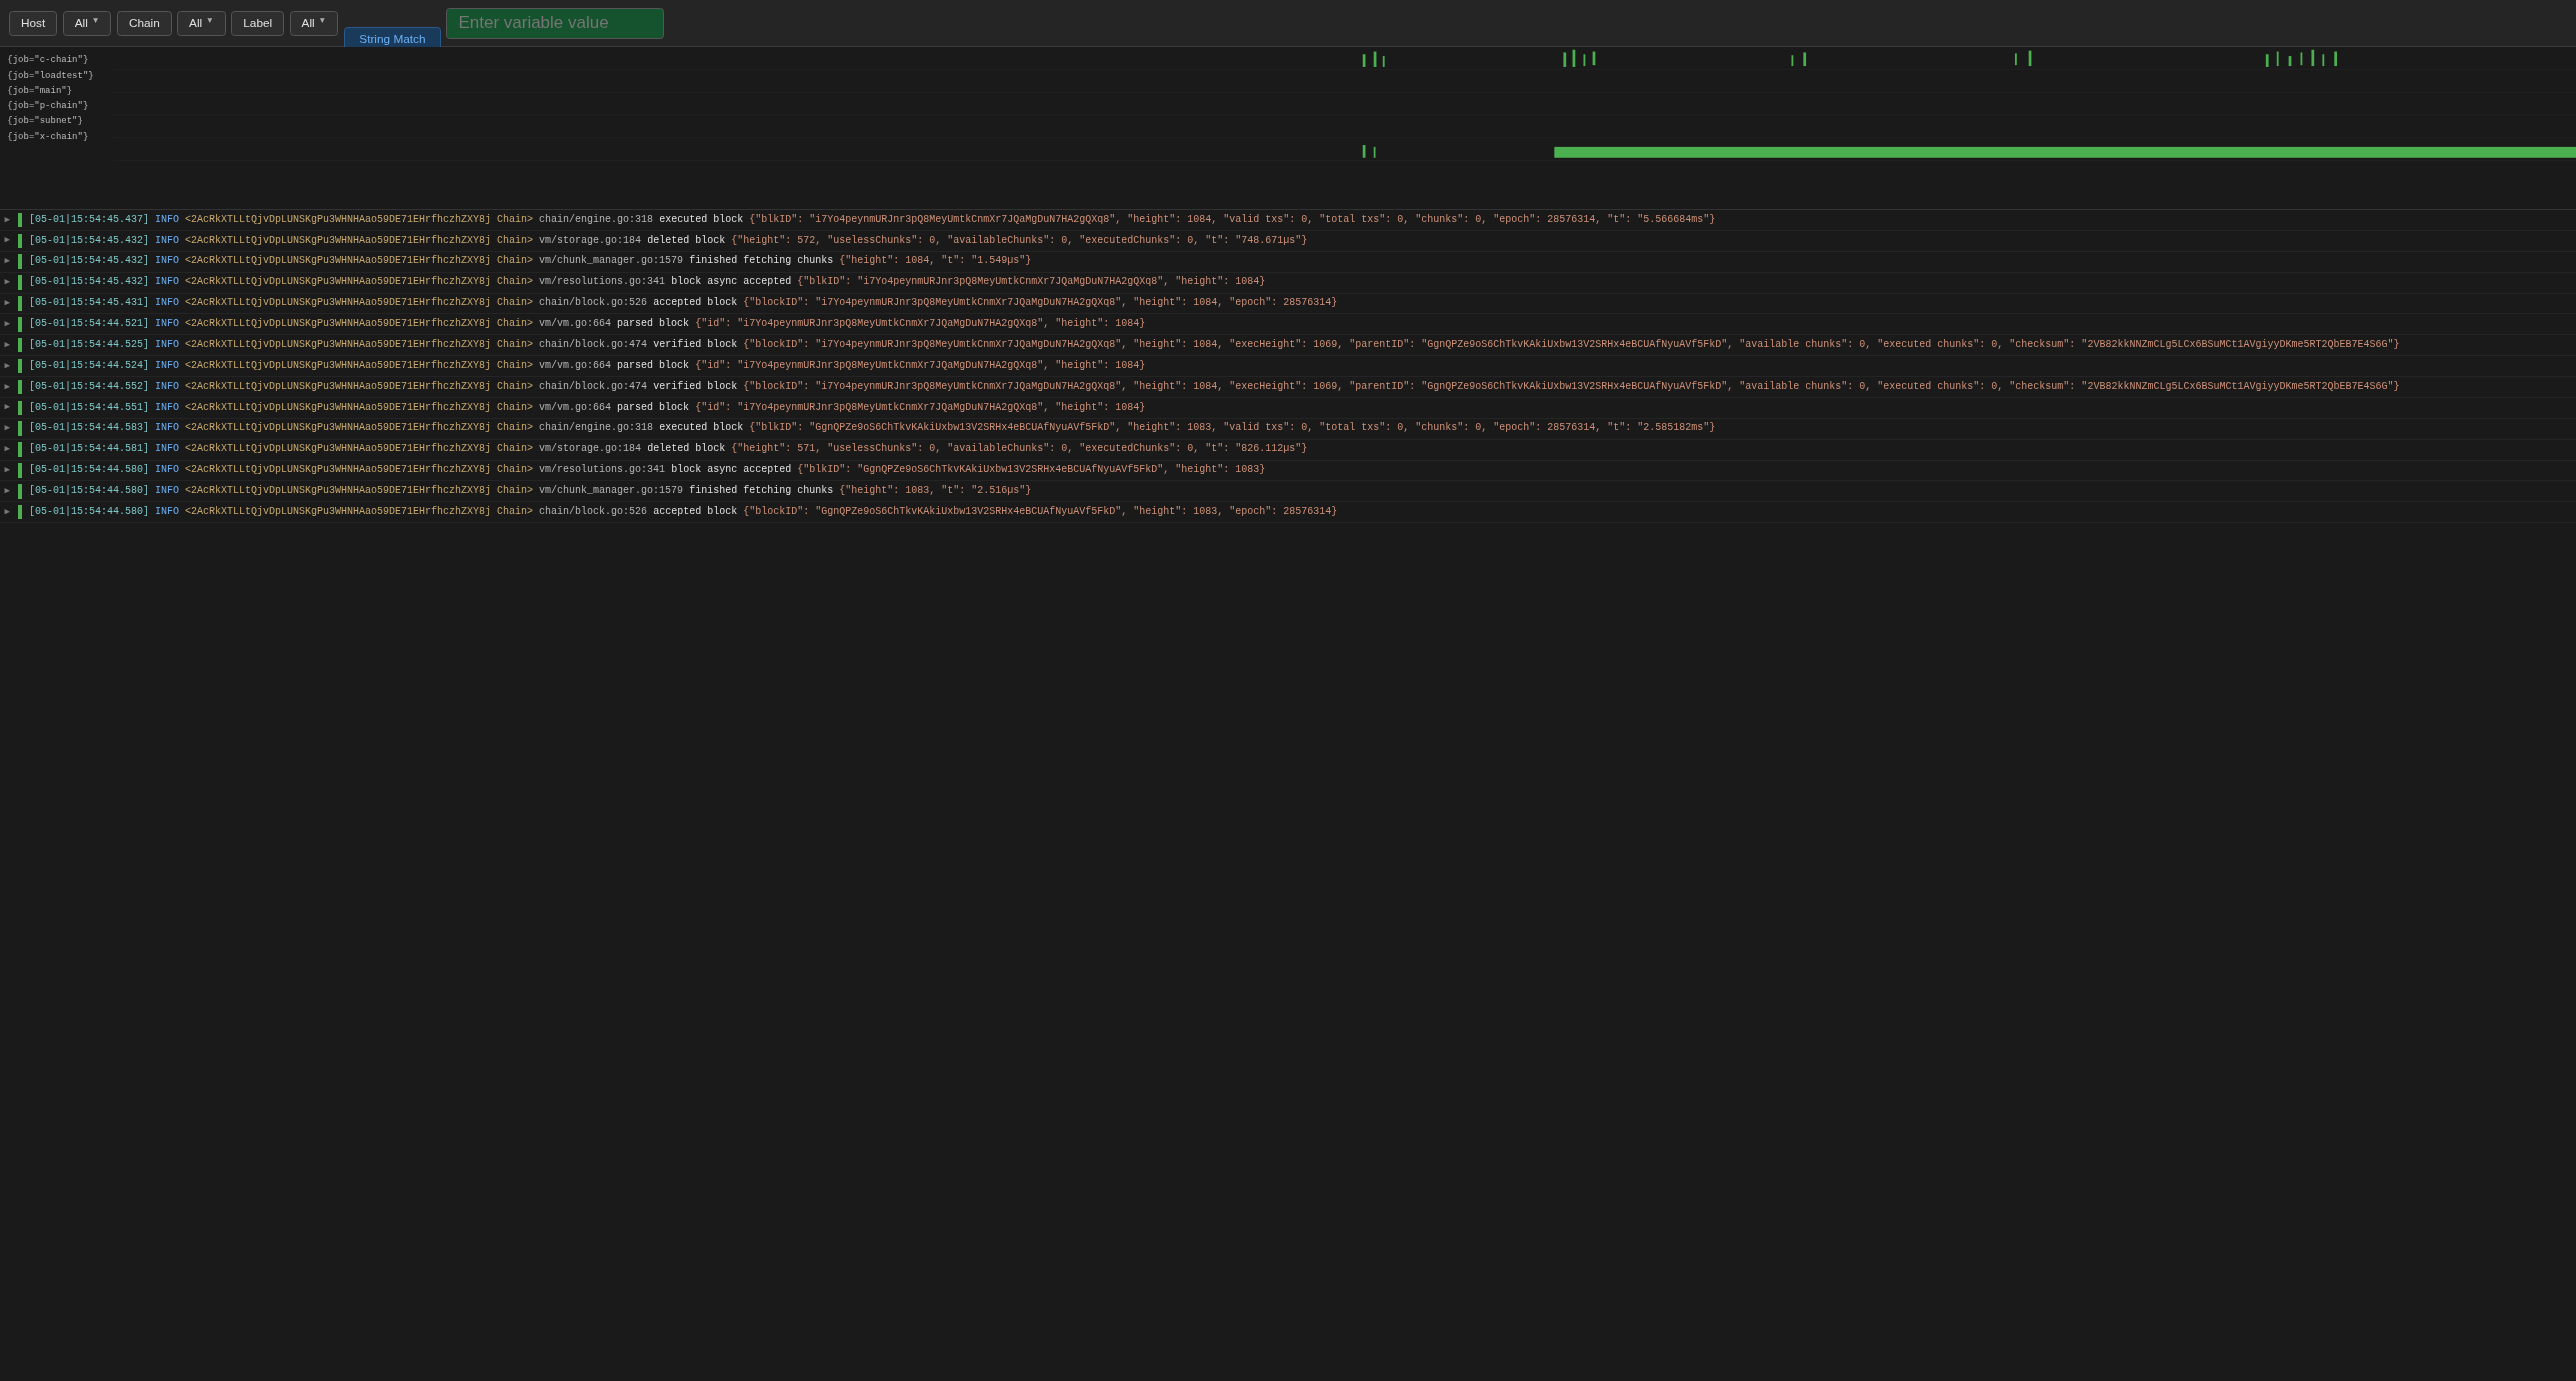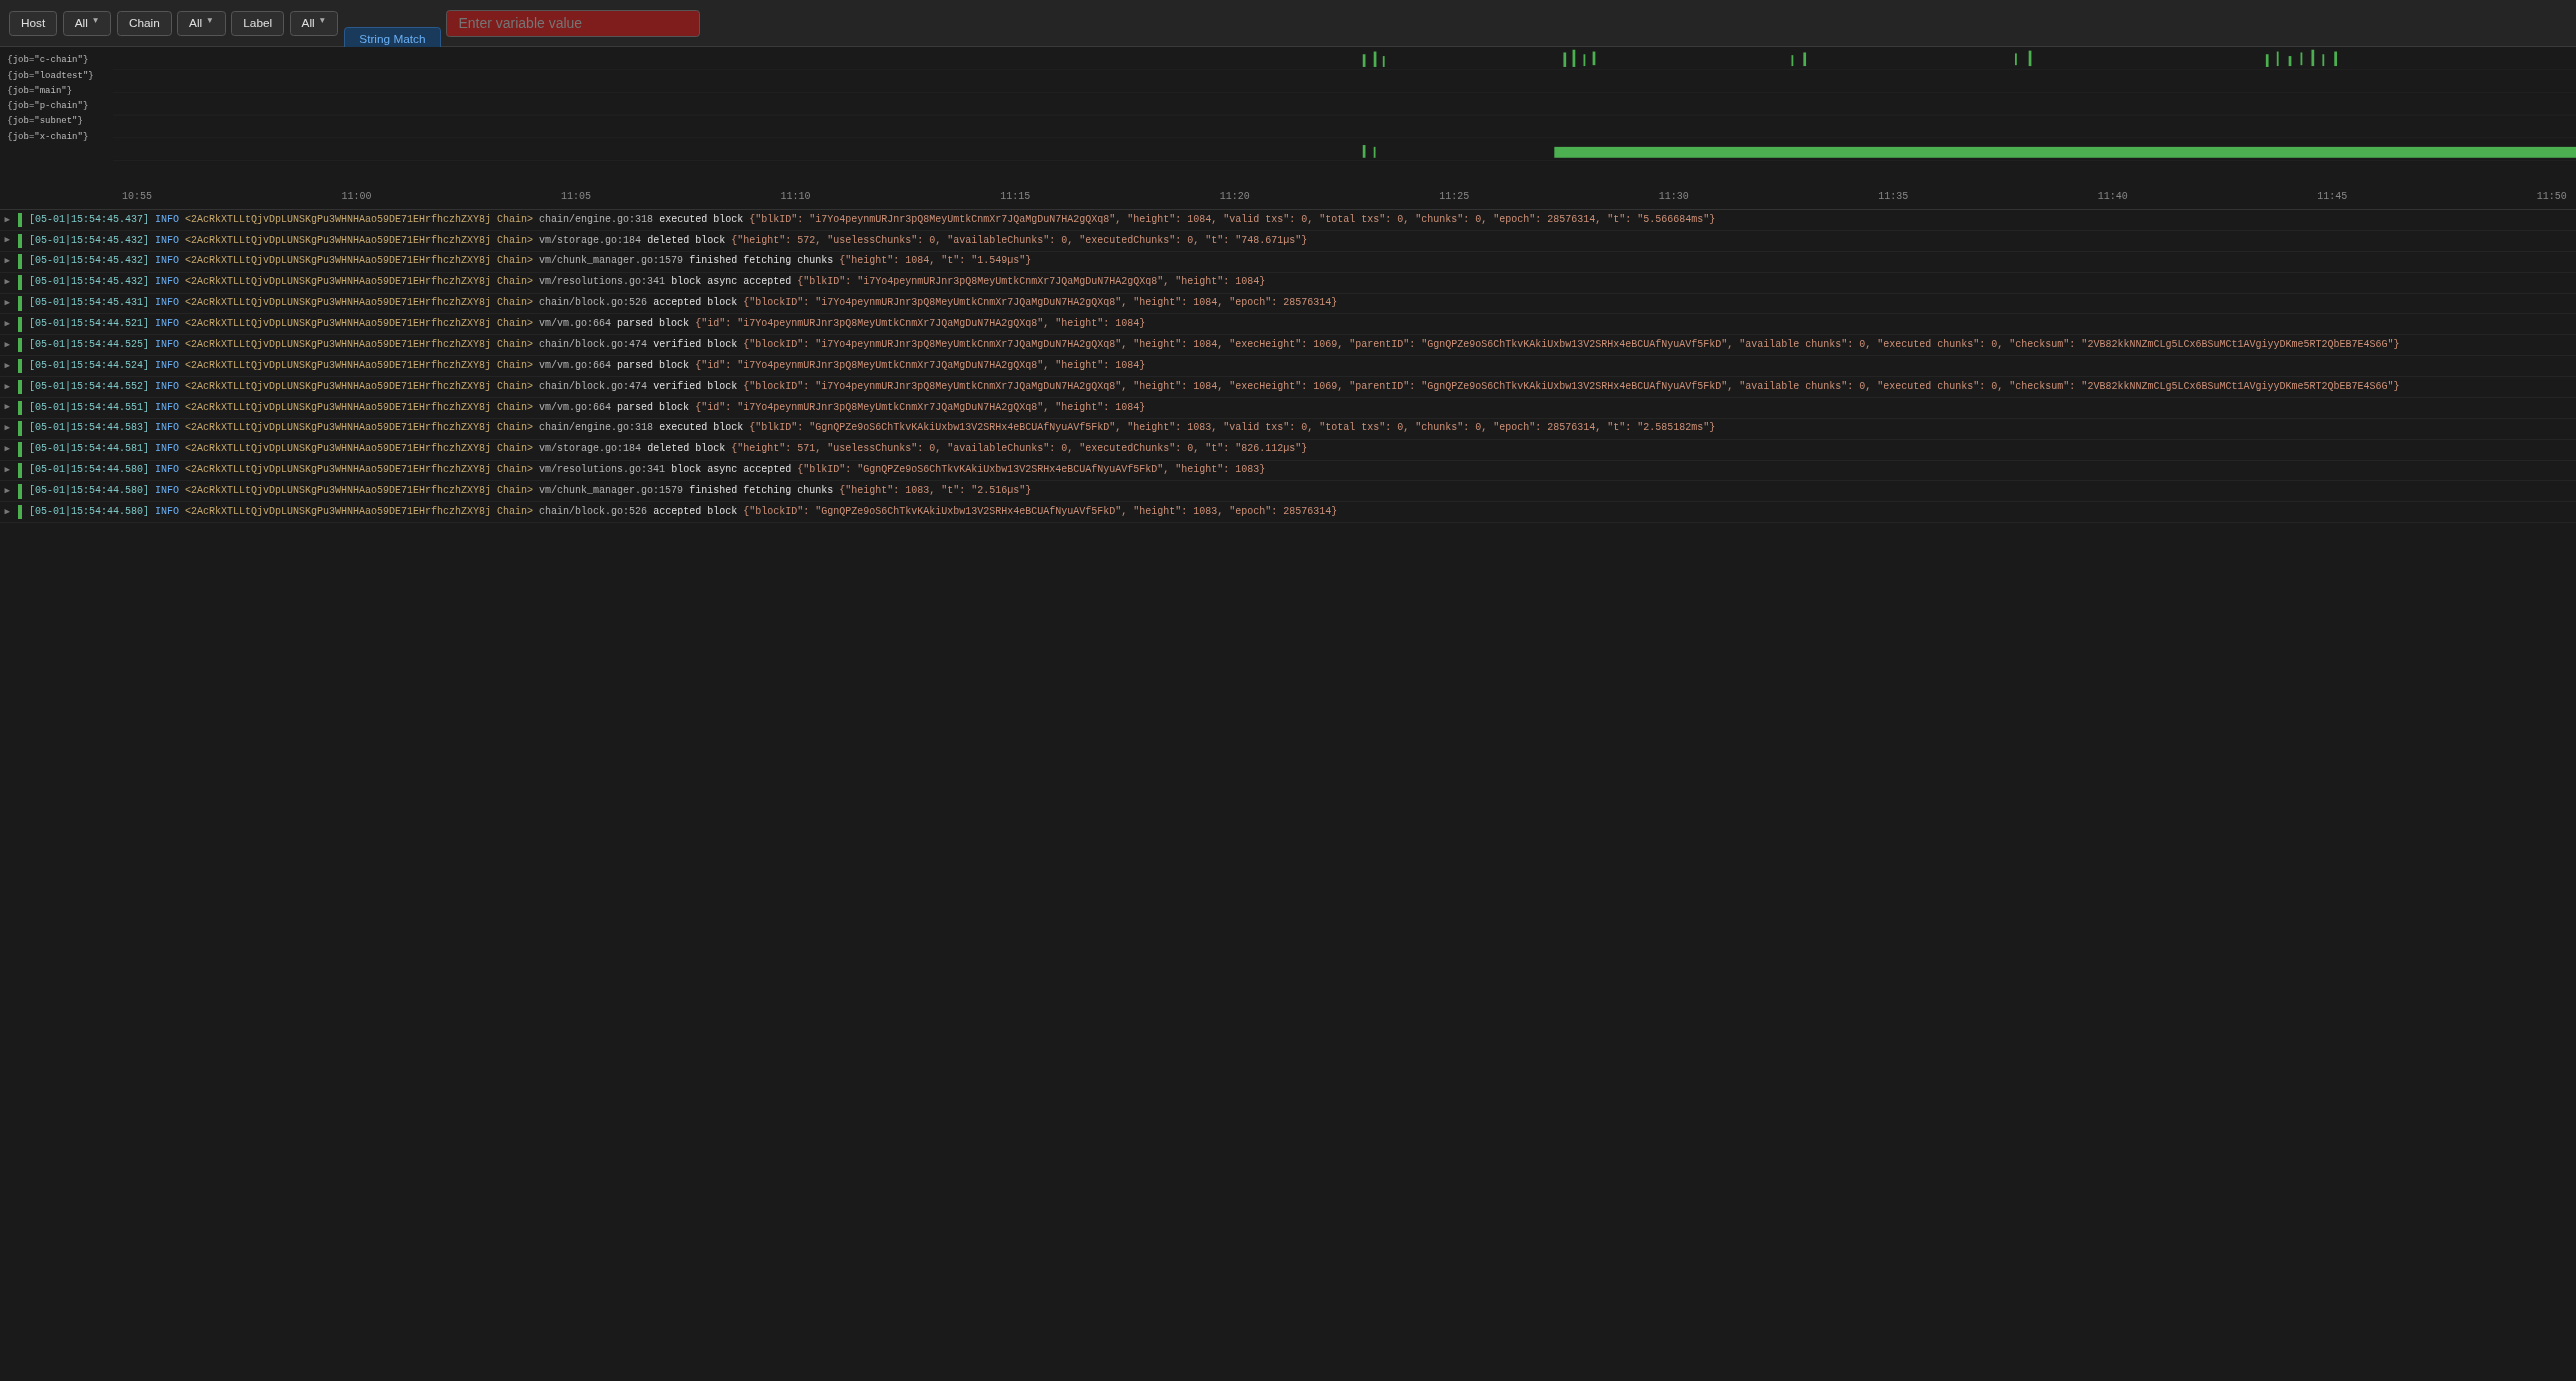--- a/index.html
+++ b/index.html
@@ -44,27 +44,27 @@
       color: #6ab0f5;
       border: 0.9px solid #2a5a8c;
       border-radius: 3.6px;
       padding: 4.5px 14.5px;
       font-size: 11.8px;
       cursor: pointer;
       white-space: nowrap;
       margin-top: 32px;
     }
     .string-match-input {
-      background: #7f1d1d;
+      background: #14532d;
       color: #aaa;
       border: 0.9px solid #555;
       border-radius: 3.6px;
       padding: 4.5px 11px;
-      font-size: 14px;
-      width: 254px;
+      font-size: 17px;
+      width: 218px;
       outline: none;
     }
 
     
     .chart-area {
       display: flex;
       background: #1a1a1a;
       border-bottom: 0.9px solid #333;
       height: 163px;
     }
@@ -255,34 +255,20 @@
       <rect x="2435" y="5" width="3" height="16" fill="#4caf50"></rect>
 
       <rect x="1580" y="110" width="1120" height="12" fill="#4caf50"></rect>
 
       <rect x="1370" y="108" width="3" height="14" fill="#4caf50"></rect>
       <rect x="1382" y="110" width="2" height="12" fill="#4caf50"></rect>
 
     </svg>
 
     
-    <div class="chart-xaxis">
-      <span class="xaxis-tick">10:55</span>
-      <span class="xaxis-tick">11:00</span>
-      <span class="xaxis-tick">11:05</span>
-      <span class="xaxis-tick">11:10</span>
-      <span class="xaxis-tick">11:15</span>
-      <span class="xaxis-tick">11:20</span>
-      <span class="xaxis-tick">11:25</span>
-      <span class="xaxis-tick">11:30</span>
-      <span class="xaxis-tick">11:35</span>
-      <span class="xaxis-tick">11:40</span>
-      <span class="xaxis-tick">11:45</span>
-      <span class="xaxis-tick">11:50</span>
-    </div>
   </div>
 </div>
 
 <div class="log-area" id="log-area">
 <div class="log-row">
       <div class="log-expand">▶</div>
       <div class="log-bar"></div>
       <div class="log-text"><span class="ts">[05-01|15:54:45.437]</span> <span class="level-info">INFO</span> <span class="chain-id">&lt;2AcRkXTLLtQjvDpLUNSKgPu3WHNHAao59DE71EHrfhczhZXY8j</span> <span class="chain-label">Chain&gt;</span> <span class="source">chain/engine.go:318</span> <span class="msg">executed block</span> <span class="val">{"blkID": "i7Yo4peynmURJnr3pQ8MeyUmtkCnmXr7JQaMgDuN7HA2gQXq8", "height": 1084, "valid txs": 0, "total txs": 0, "chunks": 0, "epoch": 28576314, "t": "5.566684ms"}</span></div>
     </div>
     <div class="log-row">

